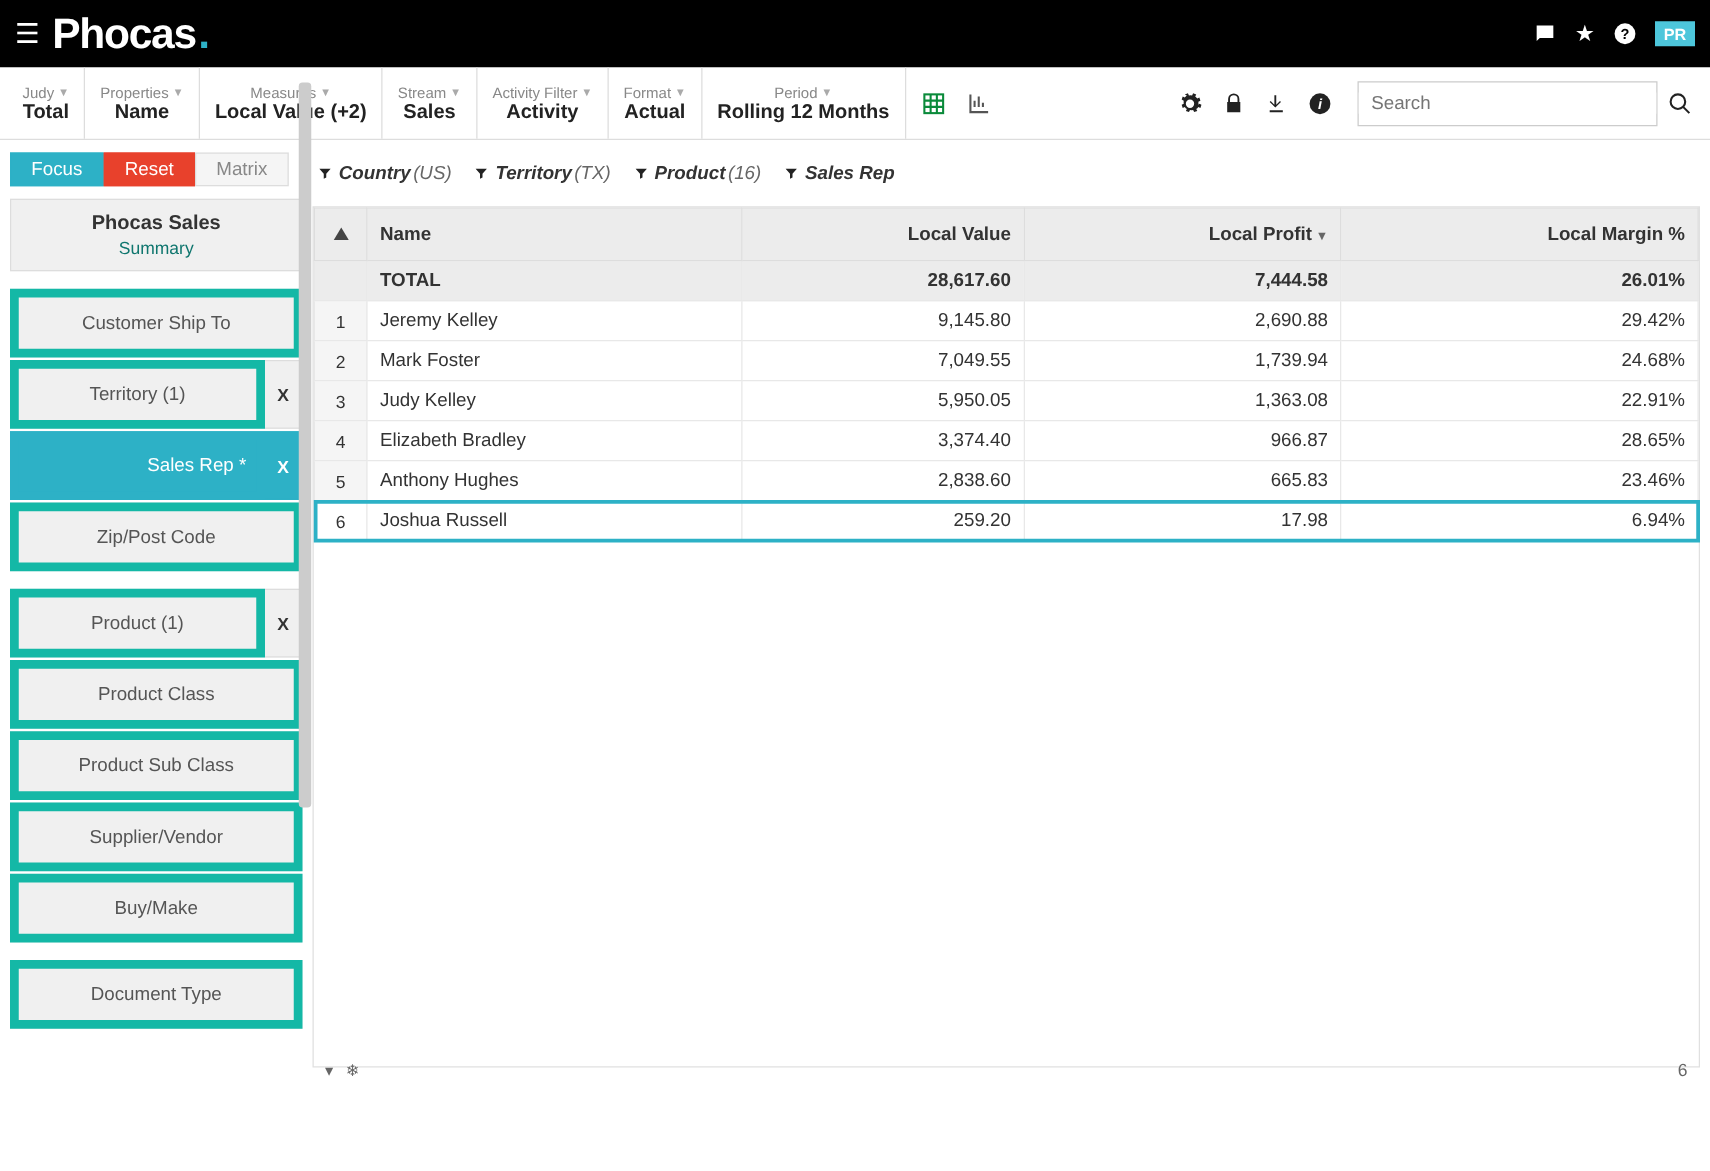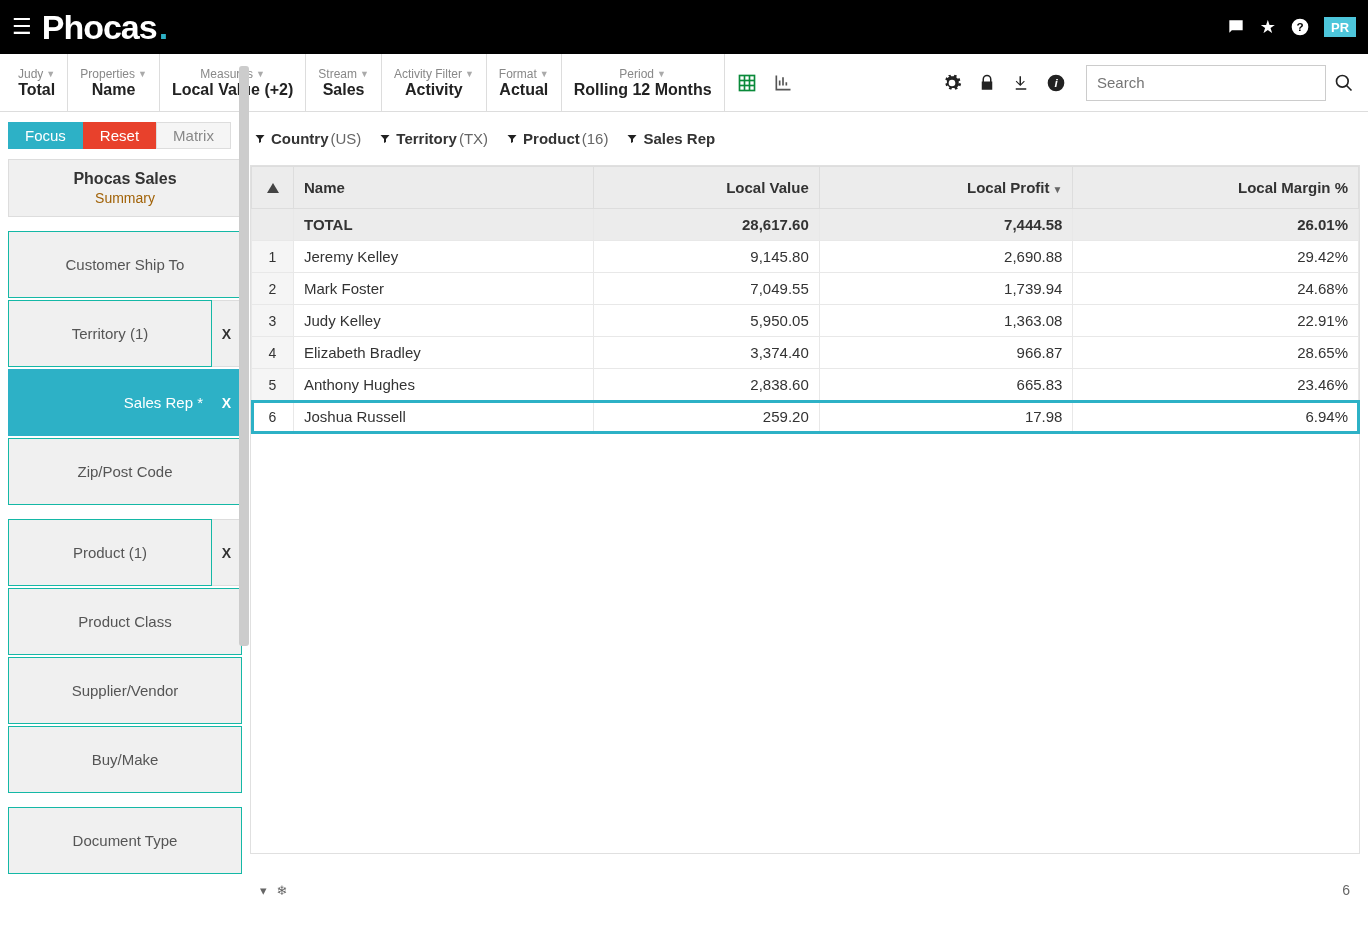--- a/index.html
+++ b/index.html
@@ -34,31 +34,31 @@
 .main { display: flex; }
 .left-col { width: 250px; padding: 10px 8px; }
 .tabs { display: flex; gap: 0; margin-bottom: 10px; }
 .tab { padding: 4px 16px; font-size: 15px; cursor: pointer; border: 1px solid #ddd; }
 .tab.focus { background: #2db1c6; color: #fff; border-color: #2db1c6; }
 .tab.reset { background: #e8412c; color: #fff; border-color: #e8412c; }
 .tab.matrix { background: #f5f5f5; color: #888; }
 
 .db-header { border: 1px solid #ddd; background: #f0f0f0; padding: 10px; text-align: center; margin-bottom: 14px; }
 .db-title { font-weight: bold; font-size: 16px; }
-.db-sub { font-size: 14px; color: #a16207; margin-top: 2px; }
+.db-sub { font-size: 14px; color: #0f766e; margin-top: 2px; }
 
 .dim-group { margin-bottom: 14px; }
 .dim-item { display: flex; margin-bottom: 2px; }
-.dim-btn { flex: 1; border: 1px solid #14b8a6; background: #f0f0f0; padding: 24px 8px; text-align: center; font-size: 15px; color: #555; cursor: pointer; }
+.dim-btn { flex: 1; border: 7px solid #14b8a6; background: #f0f0f0; padding: 12px 8px; text-align: center; font-size: 15px; color: #555; cursor: pointer; }
 .dim-btn.active { background: #2db1c6; color: #fff; border-color: #2db1c6; text-align: right; }
 .dim-x { width: 30px; border: 1px solid #ddd; border-left: none; background: #f0f0f0; display: flex; align-items: center; justify-content: center; font-weight: bold; cursor: pointer; }
 .dim-x.active { background: #2db1c6; color: #fff; border-color: #2db1c6; }
 
 .right-col { flex: 1; padding: 10px 8px 10px 0; position: relative; }
-.filter-bar { display: flex; align-items: flex-start; gap: 18px; padding: 8px 4px 18px; }
+.filter-bar { display: flex; align-items: flex-start; gap: 18px; padding: 8px 4px 18px; font-style: italic; }
 .filter-chip { font-size: 15px; cursor: pointer; display: flex; align-items: center; gap: 2px; }
 .filter-chip .fname { font-weight: bold; }
 .filter-chip .fval { color: #666; }
 .funnel { font-size: 12px; margin-right: 3px; }
 
 
 .table-wrap { border: 1px solid #e0e0e0; }
 table { width: 100%; border-collapse: collapse; }
 th { background: #ececec; border: 1px solid #ddd; padding: 12px 10px; font-size: 15px; font-weight: bold; text-align: left; }
 th.num { text-align: right; }
@@ -237,20 +237,23 @@
             <div class="dim-btn">Zip/Post Code</div>
           </div>
         </div>
         <div class="dim-group">
           <div class="dim-item">
             <div class="dim-btn">Product (1)</div>
             <div class="dim-x">X</div>
           </div>
           <div class="dim-item">
             <div class="dim-btn">Product Class</div>
+          </div>
+          <div class="dim-item">
+            <div class="dim-btn">Product Sub Class</div>
           </div>
           <div class="dim-item">
             <div class="dim-btn">Supplier/Vendor</div>
           </div>
           <div class="dim-item">
             <div class="dim-btn">Buy/Make</div>
           </div>
         </div>
         <div class="dim-group">
           <div class="dim-item">

